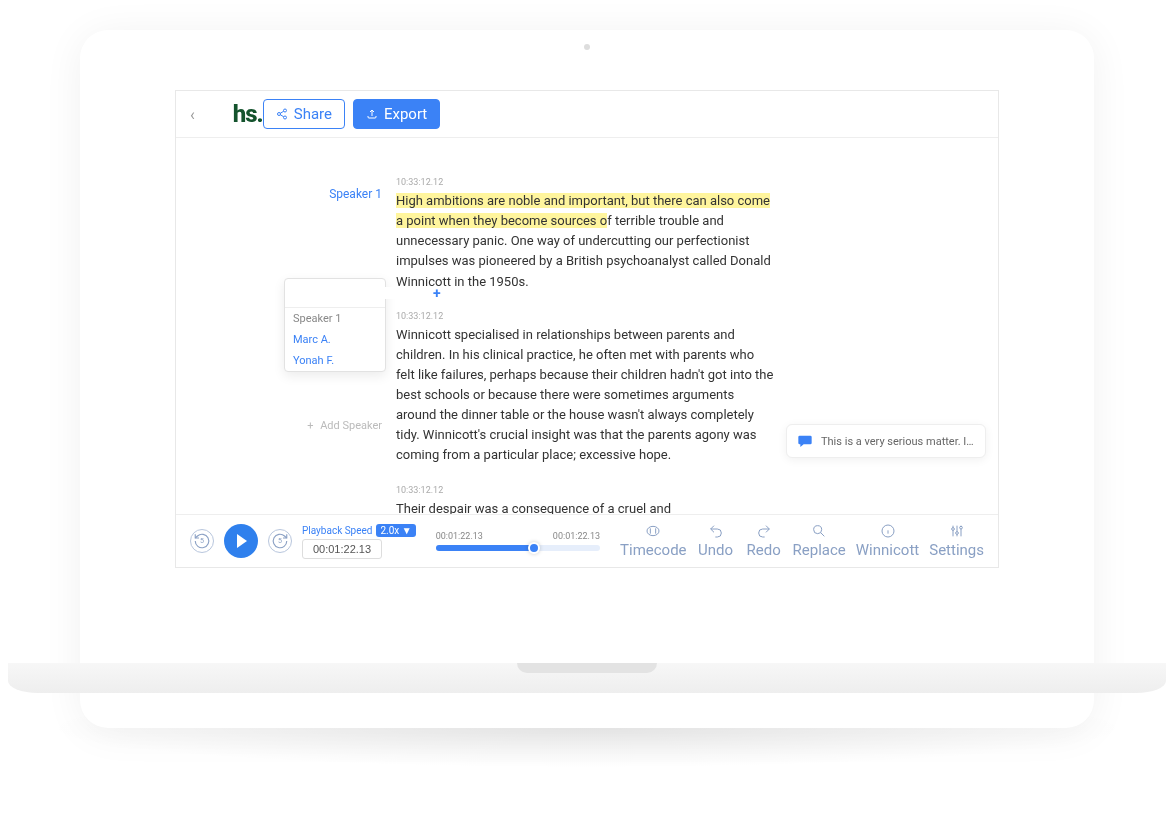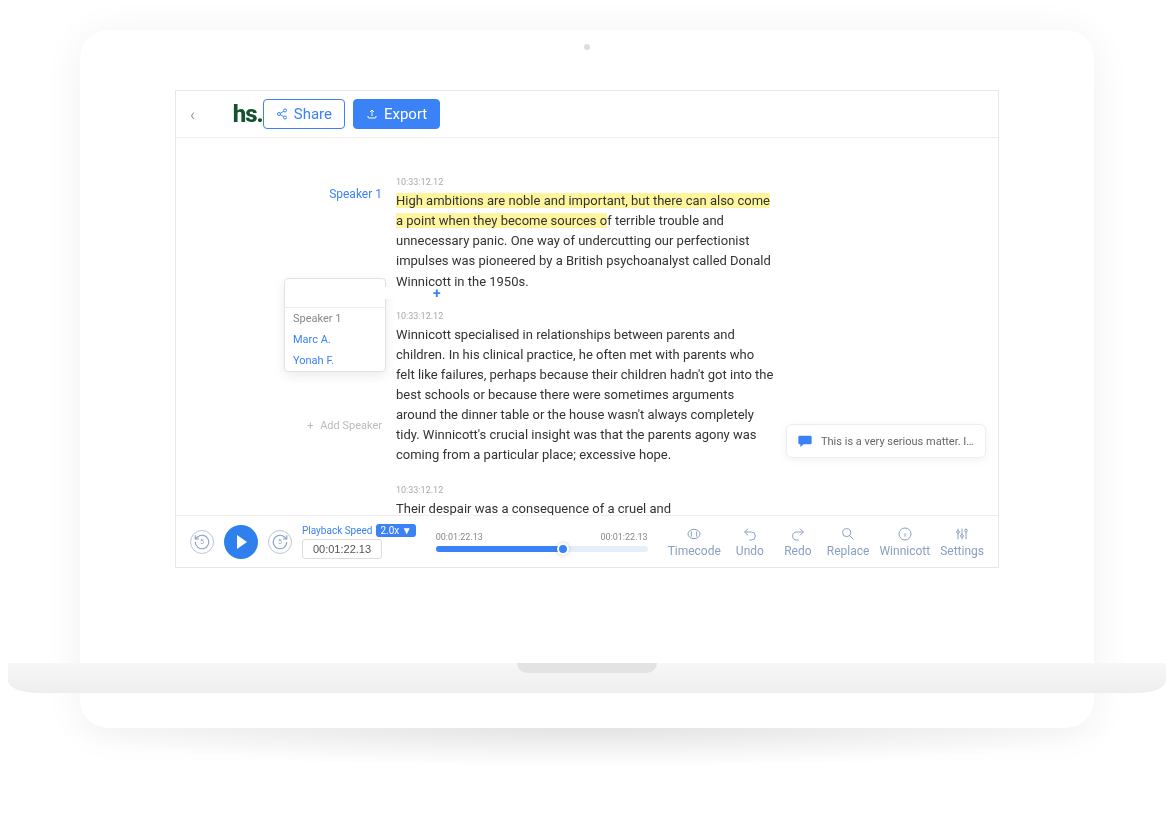--- a/index.html
+++ b/index.html
@@ -62,21 +62,21 @@
 .speed-box { display: flex; flex-direction: column; gap: 2px; }
 .speed-row { display: flex; align-items: center; gap: 4px; }
 .speed-label { font-size: 10px; color: #3b82f6; }
 .speed-badge { background: #3b82f6; color: #fff; font-size: 10px; padding: 1px 4px; border-radius: 3px; }
 .time-input { border: 1px solid #ddd; border-radius: 3px; padding: 3px 6px; font-size: 11px; color: #555; width: 80px; text-align: center; }
 .track-wrap { flex: 1; display: flex; flex-direction: column; gap: 4px; padding: 0 10px; }
 .track-labels { display: flex; justify-content: space-between; font-size: 9px; color: #888; }
 .track { position: relative; height: 6px; background: #e6eefb; border-radius: 3px; }
 .track-fill { position: absolute; left: 0; top: 0; bottom: 0; width: 60%; background: #3b82f6; border-radius: 3px; }
 .track-thumb { position: absolute; left: 60%; top: 50%; transform: translate(-50%, -50%); width: 12px; height: 12px; background: #3b82f6; border: 2px solid #fff; border-radius: 50%; box-shadow: 0 0 4px rgba(0,0,0,0.2); }
-.toolbtn { display: flex; flex-direction: column; align-items: center; gap: 2px; color: #8aa0c4; font-size: 12px; min-width: 38px; }
+.toolbtn { display: flex; flex-direction: column; align-items: center; gap: 2px; color: #8aa0c4; font-size: 15px; min-width: 38px; }
 .toolbtn svg, .toolbtn .ticon { color: #8aa0c4; }
 </style>
 </head>
 <body>
 
 <div class="laptop-wrap">
   <div class="laptop-camera"></div>
 
   <div class="app">
 

